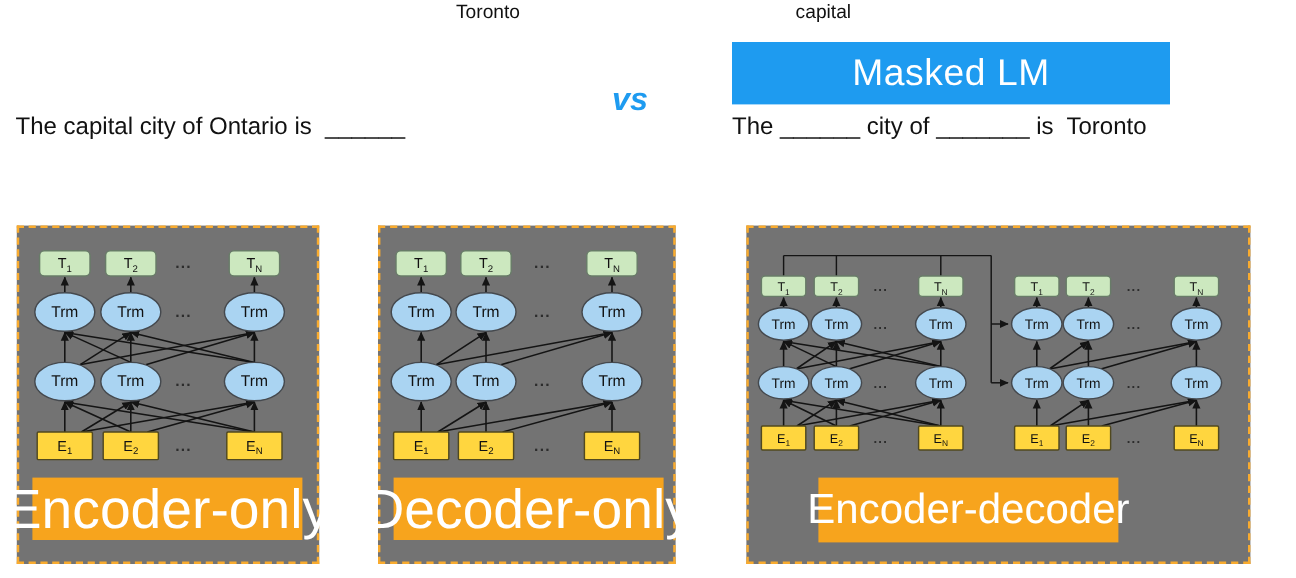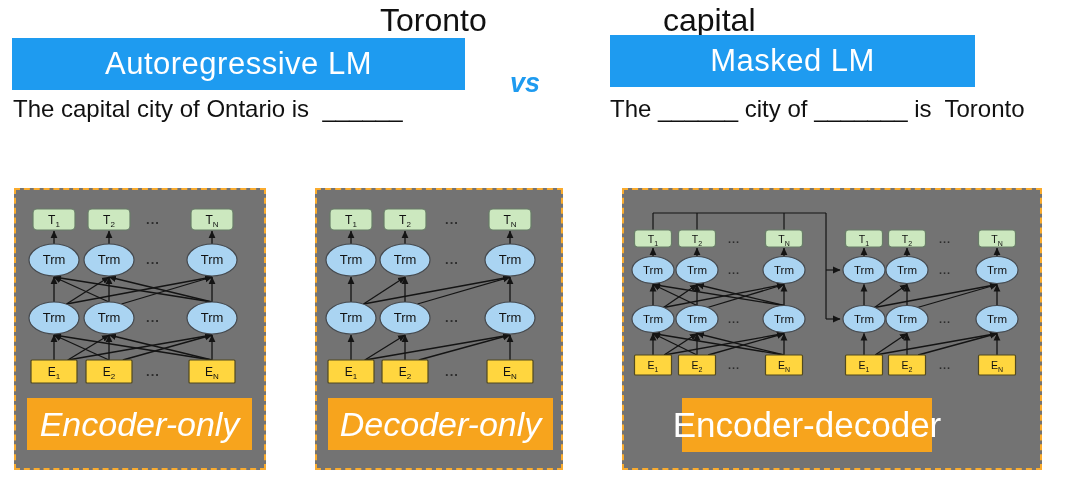--- a/index.html
+++ b/index.html
@@ -1,67 +1,66 @@
 <!DOCTYPE html>
 <html style="--banner-blue: #1e9bf0; --vs-blue: #1e9bf0; --label-orange: #f7a41d; --panel-border-orange: #f9ab2e; --output-box-green: #cce8bf; --output-box-border: #687c68; --trm-ellipse-blue: #aad4f2; --trm-ellipse-border: #45494e; --input-box-yellow: #ffd63f; --input-box-border: #51491f; --arrow: #141414; --node-text: #111111; --ellipsis-text: #2c2c2c;"><head>
 <meta charset="utf-8">
 <style>
   html,body{margin:0;padding:0;background:#fff;}
   .stage{
     position:relative;width:1080px;height:482px;background:#ffffff;overflow:hidden;
     font-family:"Liberation Sans", sans-serif;
   }
   .answer{
-    position:absolute;top:2px;font-size:32px;color:#111;letter-spacing:0;
+    position:absolute;top:2px;font-size:16px;color:#111;letter-spacing:0;
     white-space:pre;
   }
   .bar{
     position:absolute;height:52px;background:var(--banner-blue,#1e9bf0);
     color:#ffffff;display:flex;align-items:center;justify-content:center;
     font-size:31px;letter-spacing:0.5px;white-space:pre;
   }
   .bar-left{left:12px;top:38px;width:453px;}
   .bar-right{left:610px;top:35px;width:365px;}
   .vs{
     position:absolute;top:68px;left:525px;transform:translateX(-50%);
     color:var(--vs-blue,#1e9bf0);font-weight:bold;font-size:27px;font-style:italic;
   }
   .sentence{
-    position:absolute;top:95px;font-size:24px;color:#111;white-space:pre;
+    position:absolute;top:95px;font-size:20px;color:#111;white-space:pre;
   }
   .sent-left{left:13px;}
   .sent-right{left:610px;}
   .panel{
     position:absolute;top:188px;height:282px;box-sizing:border-box;
     border:2px dashed var(--panel-border-orange,#f9ab2e);background:#737373;
   }
   .panel-0{left:14px;width:252px;}
   .panel-1{left:315px;width:248px;}
   .panel-2{left:622px;width:420px;}
   .panel svg{position:absolute;left:0;top:0;}
   .panel-label{
     position:absolute;background:var(--label-orange,#f7a41d);color:#ffffff;
     display:flex;align-items:center;justify-content:center;white-space:pre;
   }
   .panel-0 .panel-label,.panel-1 .panel-label{
-    left:11px;top:208px;width:225px;height:52px;font-size:34px;font-style:italic;
+    left:11px;top:208px;width:225px;height:52px;font-size:46px;
   }
   .panel-2 .panel-label{
     left:58px;top:208px;width:250px;height:54px;font-size:35px;
   }
 </style>
 </head>
 <body>
 
 <div class="stage">
 
   <span class="answer" style="left:380px">Toronto</span>
   <span class="answer" style="left:663px">capital</span>
 
-  <div class="bar bar-left">Autoregressive LM</div>
   <div class="vs">vs</div>
   <div class="bar bar-right">Masked LM</div>
 
   <div class="sentence sent-left">The capital city of Ontario is  ______</div>
   <div class="sentence sent-right">The ______ city of _______ is  Toronto</div>
 
   <div class="panel panel-0">
     <svg width="248" height="278">
         <defs>
           <marker id="arw" markerWidth="8" markerHeight="8" refX="7" refY="4" orient="auto" markerUnits="userSpaceOnUse">

